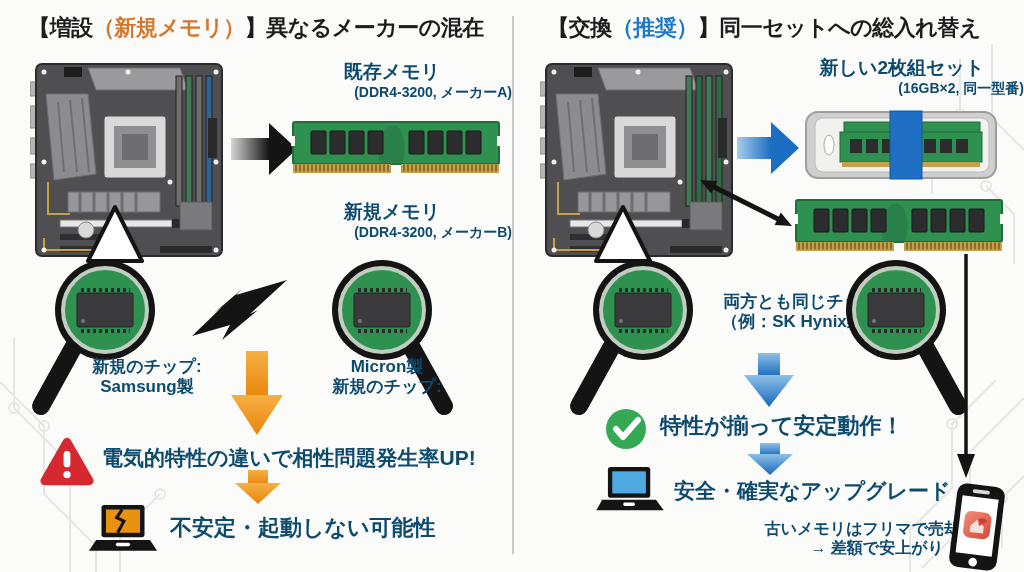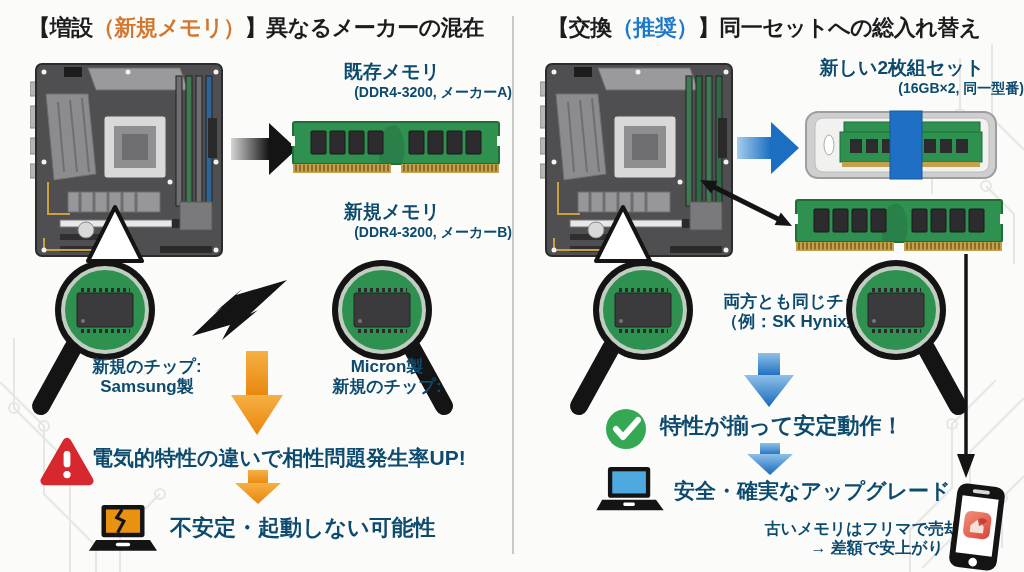--- a/index.html
+++ b/index.html
@@ -200,21 +200,21 @@
       </defs>
     <rect x="17" y="0" width="22" height="46" fill="url(#g-or1)"></rect>
     <polygon points="2,44 54,44 28,84" fill="url(#g-or1)"></polygon>
   </svg>
 
   <svg class="abs" style="left:38px;top:436px" width="58" height="52" viewBox="0 0 60 53">
     <polygon points="30,6 53,46 7,46" fill="#d7282f" stroke="#d7282f" stroke-width="9" stroke-linejoin="round"></polygon>
     <rect x="26.5" y="15" width="7" height="17" rx="3.5" fill="#fff"></rect>
     <circle cx="30" cy="39.5" r="3.8" fill="#fff"></circle>
   </svg>
-  <div class="txt big21" style="left:92px;top:445px">電気的特性の違いで相性問題発生率UP!</div>
+  <div class="txt big21" style="left:102px;top:445px">電気的特性の違いで相性問題発生率UP!</div>
 
   <svg class="abs" style="left:233px;top:470px" width="50" height="34" viewBox="0 0 50 34">
     <defs>
         <linearGradient id="g-or2" x1="0" y1="0" x2="0" y2="1">
       <stop offset="0" stop-color="#f6b044"></stop>
           <stop offset="1" stop-color="#e8860c"></stop>
         </linearGradient>
       </defs>
     <rect x="15" y="0" width="20" height="15" fill="url(#g-or2)"></rect>
     <polygon points="2,13 48,13 25,34" fill="url(#g-or2)"></polygon>

